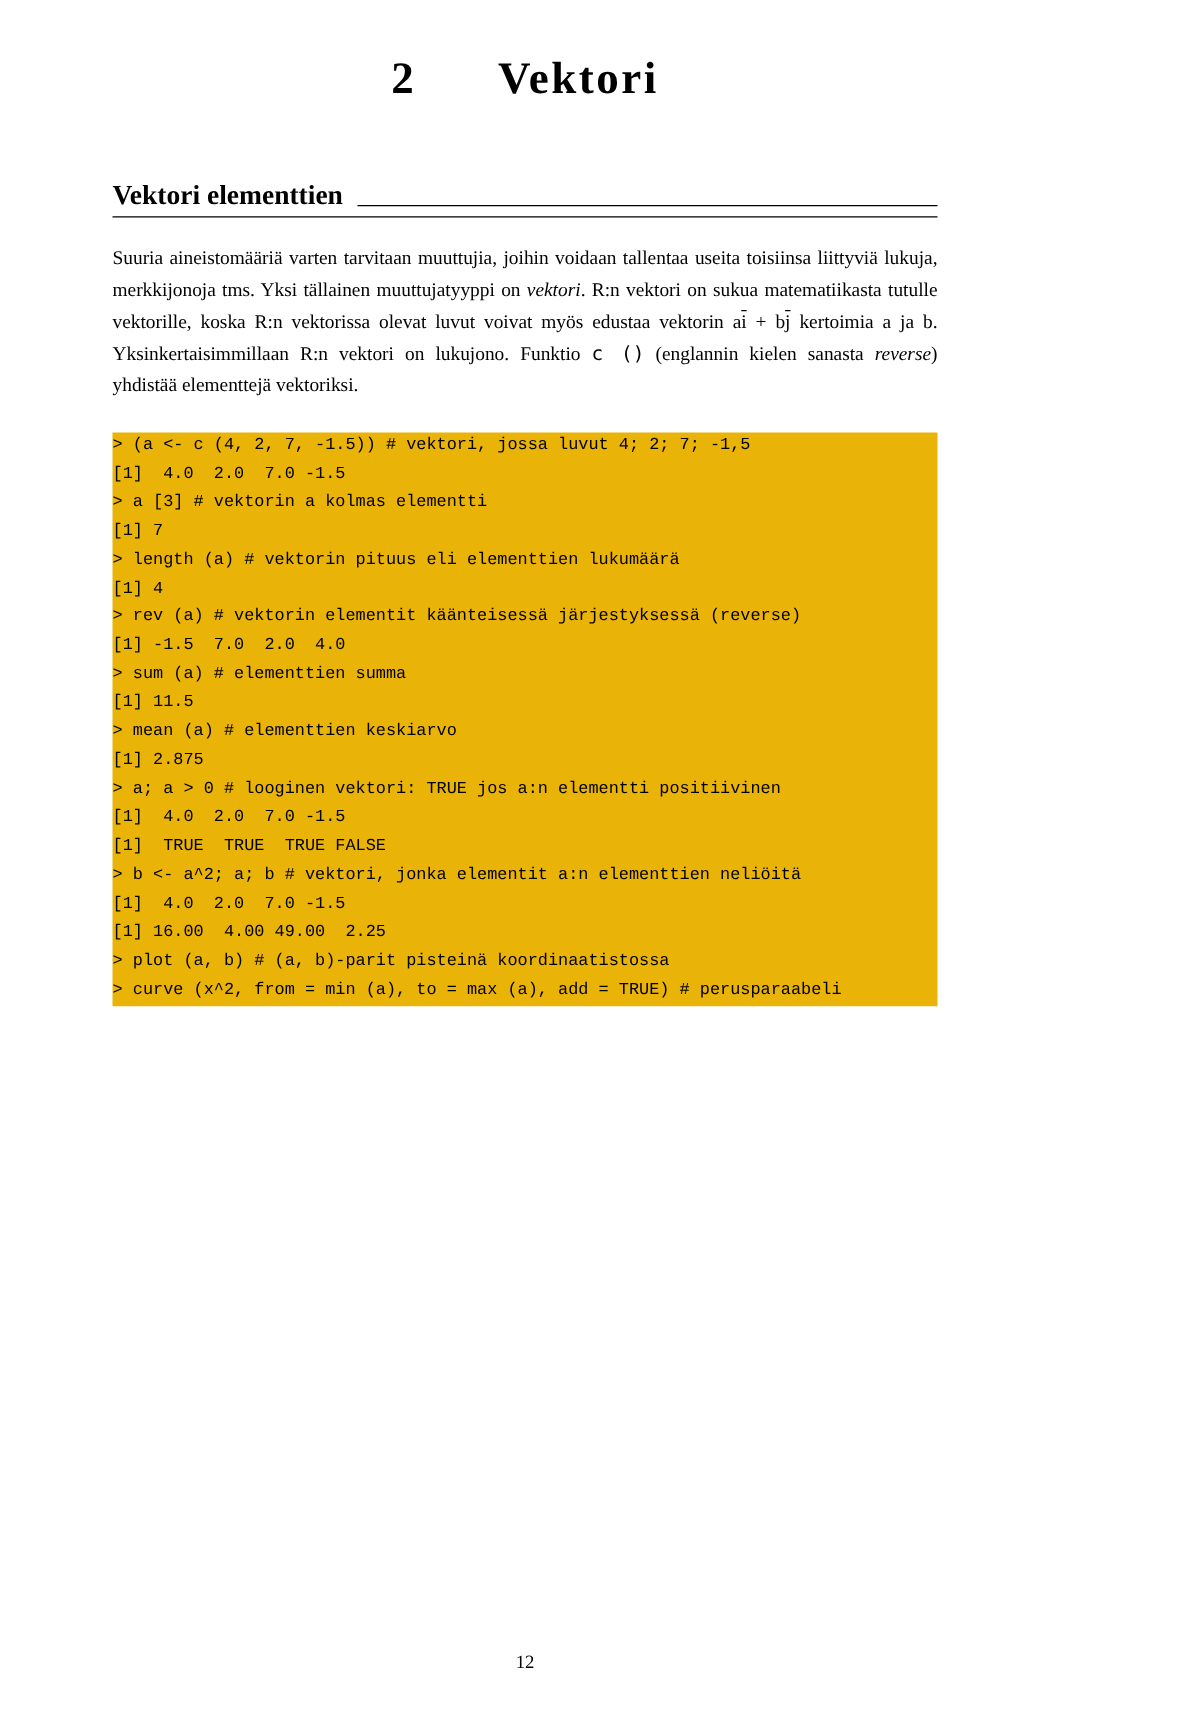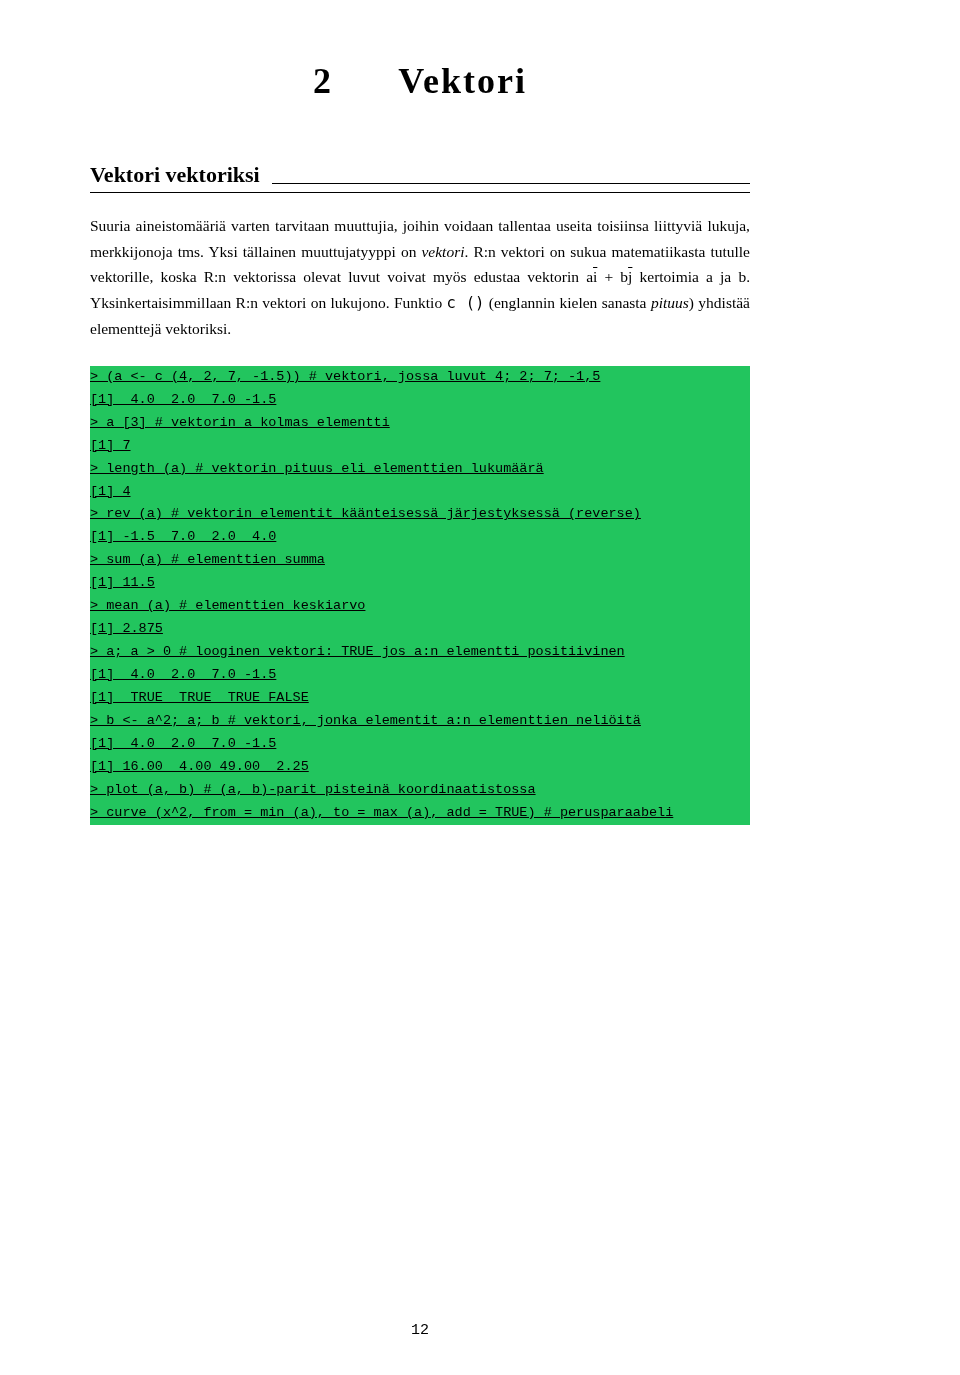--- a/index.html
+++ b/index.html
@@ -13,21 +13,21 @@
       font-family: 'Times New Roman', Times, serif;
       color: #000000;
       width: 960px;
       min-height: 1375px;
       position: relative;
     }
 
     .page {
       width: 840px;
       min-height: 1375px;
-      padding: 60px 90px 80px 90px;
+      padding: 41px 90px 80px 90px;
       position: relative;
     }
 
     .chapter-title {
       text-align: center;
       font-size: 36px;
       font-weight: bold;
       margin-bottom: 60px;
       letter-spacing: 2px;
     }
@@ -66,60 +66,59 @@
 
     .body-text strong, strong {
       font-weight: bold;
     }
 
     .code-block {
       font-family: 'Courier New', Courier, monospace;
       font-size: 13.5px;
       line-height: 1.7;
       margin: 24px 0 24px 0;
-      background: #22c55e;
+      background: #eab308;
       color: #000;
       white-space: pre;
-      text-decoration: underline;
     }
 
     .page-number {
       position: absolute;
       bottom: 36px;
       left: 50%;
       transform: translateX(-50%);
       font-size: 15px;
-      font-family: Liberation Mono, monospace;
+      font-family: Liberation Serif, serif;
     }
 
     .math-inline {
     }
   </style>
 </head>
 <body>
 
 <div class="page">
 
   <div class="chapter-title">
     <span>2</span>
     &nbsp;&nbsp;&nbsp;&nbsp;
     <span>Vektori</span>
   </div>
 
   <div class="section-title-line">
-    <span class="section-title-text">Vektori vektoriksi</span>
+    <span class="section-title-text">Vektori elementtien</span>
     <div class="section-title-rule"></div>
   </div>
 
   <p class="body-text">
     Suuria aineistomääriä varten tarvitaan muuttujia, joihin voidaan tallentaa useita toisiinsa
     liittyviä lukuja, merkkijonoja tms. Yksi tällainen muuttujatyyppi on <em>vektori</em>. R:n vektori
     on sukua matematiikasta tutulle vektorille, koska R:n vektorissa olevat luvut voivat myös
     edustaa vektorin <span class="math-inline">a<span style="text-decoration:overline;">i</span> + b<span style="text-decoration:overline;">j</span></span> kertoimia <span class="math-inline">a</span> ja <span class="math-inline">b</span>. Yksinkertaisimmillaan R:n vektori on lukujono.
-    Funktio <code>c ()</code> (englannin kielen sanasta <em>pituus</em>) yhdistää elementtejä vektoriksi.
+    Funktio <code>c ()</code> (englannin kielen sanasta <em>reverse</em>) yhdistää elementtejä vektoriksi.
   </p>
 
   <div class="code-block">&gt; (a &lt;- c (4, 2, 7, -1.5)) # vektori, jossa luvut 4; 2; 7; -1,5
 [1]  4.0  2.0  7.0 -1.5
 &gt; a [3] # vektorin a kolmas elementti
 [1] 7
 &gt; length (a) # vektorin pituus eli elementtien lukumäärä
 [1] 4
 &gt; rev (a) # vektorin elementit käänteisessä järjestyksessä (reverse)
 [1] -1.5  7.0  2.0  4.0

